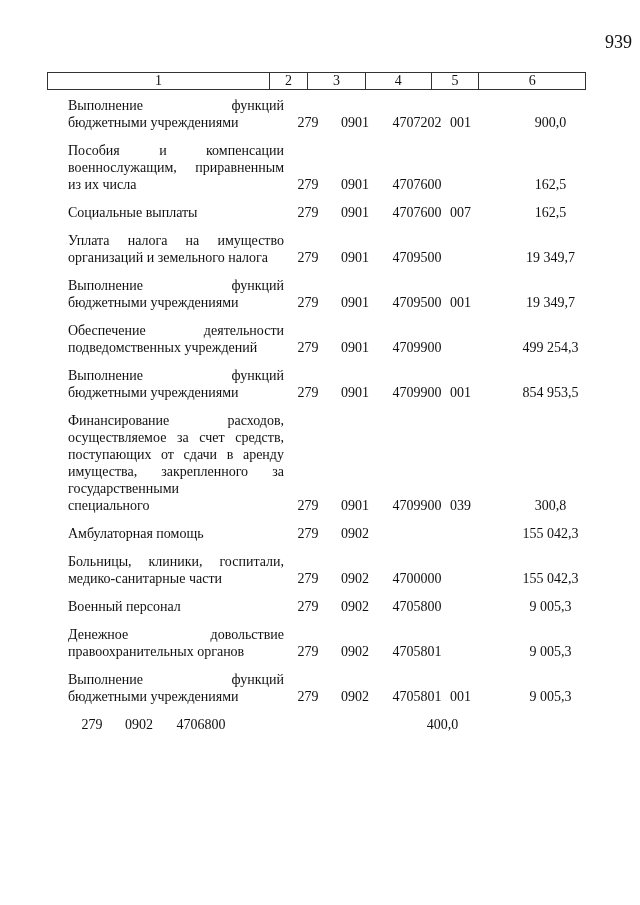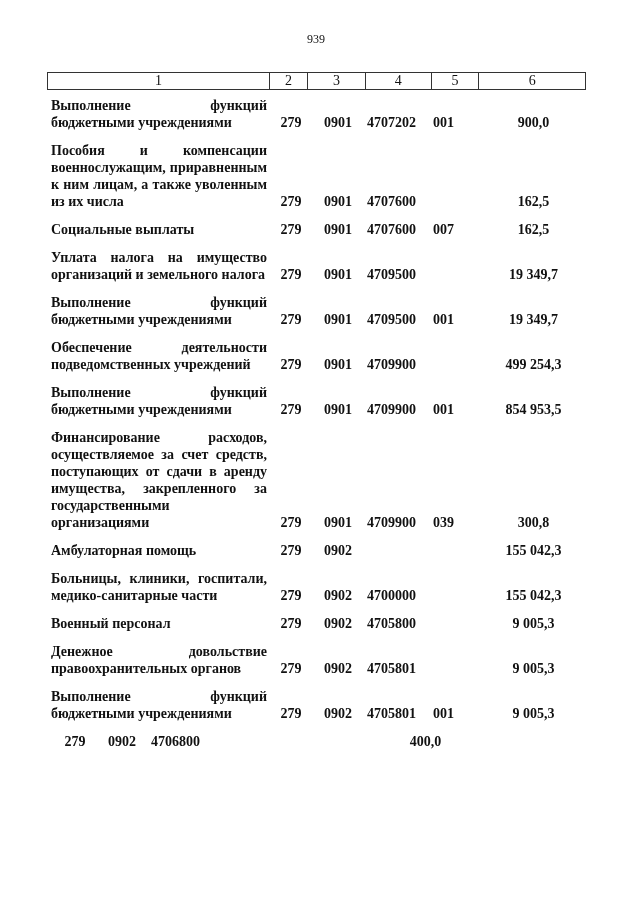--- a/index.html
+++ b/index.html
@@ -1,35 +1,35 @@
 <!DOCTYPE html>
 <html><head>
 <meta charset="utf-8">
 <style>
   html, body { margin: 0; padding: 0; background: #ffffff; }
   body { width: 640px; height: 905px; position: relative; overflow: hidden;
          font-family: "Liberation Serif", "DejaVu Serif", serif; color: #111; }
-  .page-number { position: absolute; top: 32px; left: 0; width: 632px; text-align: center;
-                 font-size: 12px; }
+  .page-number { position: absolute; top: 32px; left: 0; width: 632px; text-align: right;
+                 font-size: 18px; }
   .header-row { position: absolute; top: 72px; left: 47px; width: 539px; height: 18px;
                 border: 1px solid #333; display: flex; box-sizing: border-box; }
   .header-row > div { border-right: 1px solid #333; text-align: center; font-size: 14px;
                       line-height: 16px; box-sizing: border-box; }
   .header-row > div:last-child { border-right: none; }
   .c1 { width: 223px; } .c2 { width: 38px; } .c3 { width: 58px; }
   .c4 { width: 66px; } .c5 { width: 48px; } .c6 { width: 106px; }
-  .rows { position: absolute; top: 97px; left: 51px; width: 535px; font-weight: bold; }
+  .rows { position: absolute; top: 97px; left: 68px; width: 535px; }
   .row { display: flex; align-items: flex-end; font-size: 14px; line-height: 17px;
          margin-bottom: 11px; }
   .row .name { width: 216px; text-align: justify; text-align-last: left; }
   .row .name span.line { display: block; text-align: justify; text-align-last: justify; }
   .row .name span.line.last { text-align-last: left; }
   .row .k { width: 42px; text-align: center; padding-left: 6px; box-sizing: border-box; }
   .row .sec { width: 58px; text-align: center; }
-  .row .csr { width: 66px; }
+  .row .csr { width: 66px; text-align: center; }
   .row .vr { width: 48px; text-align: left; }
   .row .sum { flex: 1; text-align: center; }
 </style>
 </head>
 <body>
 
 <div class="page-number">939</div>
 
 <div class="header-row">
   <div class="c1">1</div>
@@ -49,21 +49,20 @@
       <div class="k">279</div>
       <div class="sec">0901</div>
       <div class="csr">4707202</div>
       <div class="vr">001</div>
       <div class="sum">900,0</div>
     </div>
     <div class="row">
       <div class="name">
         <span class="line">Пособия и компенсации</span>
         <span class="line">военнослужащим, приравненным</span>
-        <span class="line">к ним лицам, а также уволенным</span>
         <span class="line last">из их числа</span>
       </div>
       <div class="k">279</div>
       <div class="sec">0901</div>
       <div class="csr">4707600</div>
       <div class="vr"></div>
       <div class="sum">162,5</div>
     </div>
     <div class="row">
       <div class="name">
@@ -119,21 +118,21 @@
       <div class="vr">001</div>
       <div class="sum">854 953,5</div>
     </div>
     <div class="row">
       <div class="name">
         <span class="line">Финансирование расходов,</span>
         <span class="line">осуществляемое за счет средств,</span>
         <span class="line">поступающих от сдачи в аренду</span>
         <span class="line">имущества, закрепленного за</span>
         <span class="line">государственными</span>
-        <span class="line last">организациями</span>
+        <span class="line last">специального</span>
       </div>
       <div class="k">279</div>
       <div class="sec">0901</div>
       <div class="csr">4709900</div>
       <div class="vr">039</div>
       <div class="sum">300,8</div>
     </div>
     <div class="row">
       <div class="name">
         <span class="line last">Амбулаторная помощь</span>

